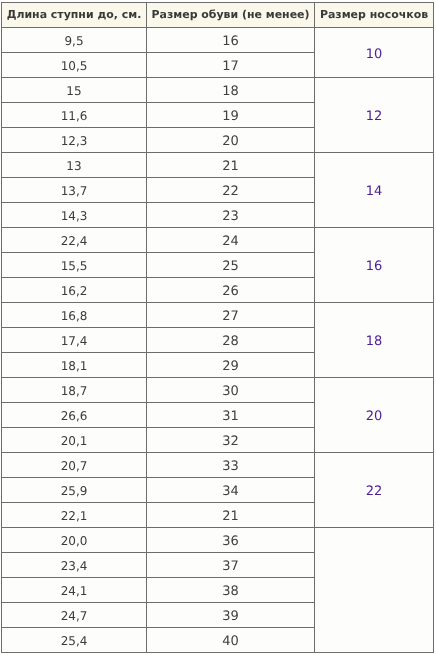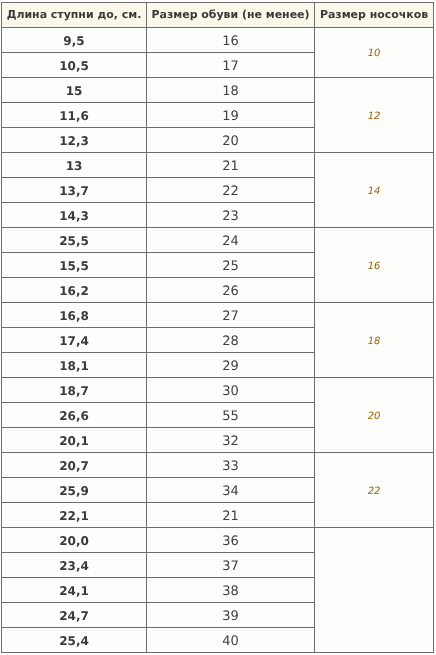--- a/index.html
+++ b/index.html
@@ -28,23 +28,23 @@
       font-weight:bold;
       font-size:10.95px;
       color:#3a3a38;
       white-space:nowrap;
   }
 
   table.grid tbody tr{height:24px;}
   table.grid tbody td{height:24px;line-height:24px;}
 
   span.lbl{display:inline-block;position:relative;top:0.5px;line-height:1;vertical-align:middle;}
-  td.c1 span.lbl{font-weight:bold;font-size:12px;color:#3b3b3b;}
+  td.c1 span.lbl{font-weight:normal;font-size:12px;color:#3b3b3b;}
   td.c2 span.lbl{font-weight:normal;font-size:13px;color:#414141;}
-  td.c3 span.lbl{font-weight:normal;font-size:10px;color:#a16207;top:1px;font-style:italic;}
+  td.c3 span.lbl{font-weight:normal;font-size:13px;color:#4c1d95;top:1px;}
   th span.lbl{top:0px;}
 
   col.w1{width:145px;}
   col.w2{width:168px;}
   col.w3{width:119px;}
 </style>
 </head>
 <body>
 
 <div id="sheet">
@@ -91,21 +91,21 @@
         </tr>
         <tr>
           <td class="c1"><span class="lbl">13,7</span></td>
           <td class="c2"><span class="lbl">22</span></td>
         </tr>
         <tr>
           <td class="c1"><span class="lbl">14,3</span></td>
           <td class="c2"><span class="lbl">23</span></td>
         </tr>
         <tr>
-          <td class="c1"><span class="lbl">25,5</span></td>
+          <td class="c1"><span class="lbl">22,4</span></td>
           <td class="c2"><span class="lbl">24</span></td>
           <td class="c3" rowspan="3"><span class="lbl">16</span></td>
         </tr>
         <tr>
           <td class="c1"><span class="lbl">15,5</span></td>
           <td class="c2"><span class="lbl">25</span></td>
         </tr>
         <tr>
           <td class="c1"><span class="lbl">16,2</span></td>
           <td class="c2"><span class="lbl">26</span></td>
@@ -123,21 +123,21 @@
           <td class="c1"><span class="lbl">18,1</span></td>
           <td class="c2"><span class="lbl">29</span></td>
         </tr>
         <tr>
           <td class="c1"><span class="lbl">18,7</span></td>
           <td class="c2"><span class="lbl">30</span></td>
           <td class="c3" rowspan="3"><span class="lbl">20</span></td>
         </tr>
         <tr>
           <td class="c1"><span class="lbl">26,6</span></td>
-          <td class="c2"><span class="lbl">55</span></td>
+          <td class="c2"><span class="lbl">31</span></td>
         </tr>
         <tr>
           <td class="c1"><span class="lbl">20,1</span></td>
           <td class="c2"><span class="lbl">32</span></td>
         </tr>
         <tr>
           <td class="c1"><span class="lbl">20,7</span></td>
           <td class="c2"><span class="lbl">33</span></td>
           <td class="c3" rowspan="3"><span class="lbl">22</span></td>
         </tr>

